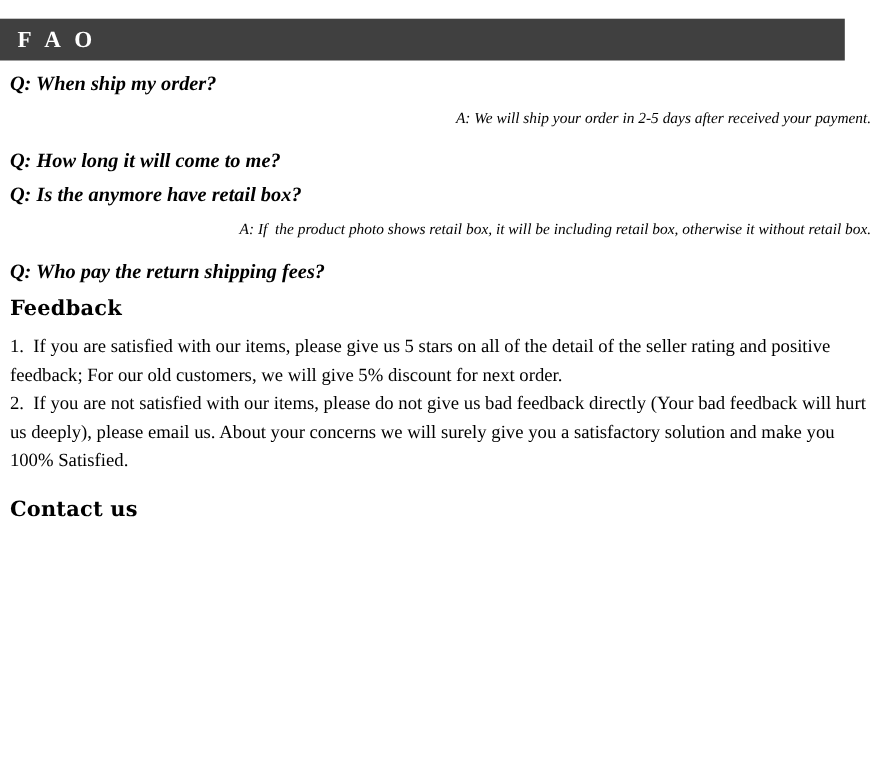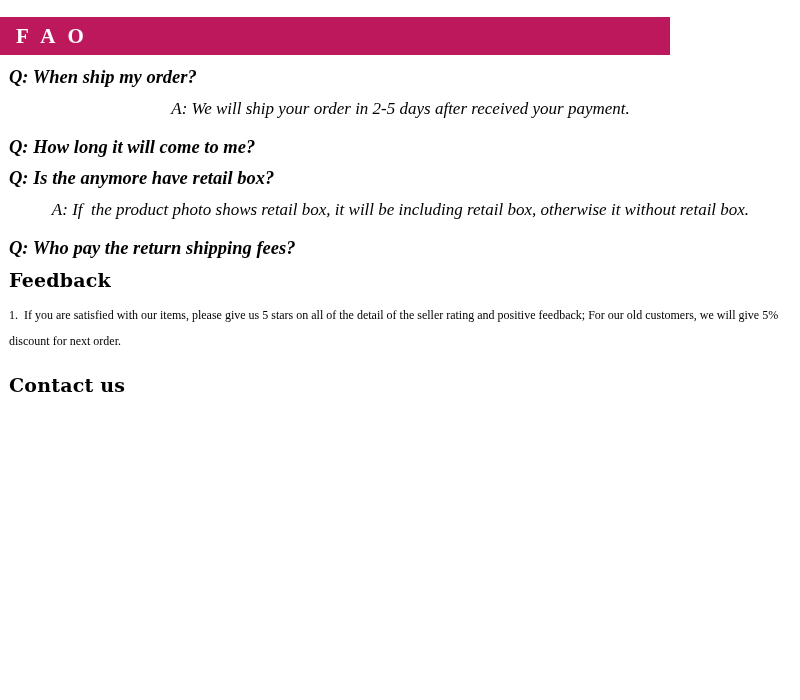--- a/index.html
+++ b/index.html
@@ -21,23 +21,23 @@
     height: 700px;
     position: relative;
     box-sizing: border-box;
   }
 
   
   .banner {
     position: absolute;
     left: 0;
     top: 17px;
-    width: 670px;
+    width: 768px;
     height: 38px;
-    background: #be185d;
+    background: #404040;
     box-sizing: border-box;
   }
   .banner-title {
     position: absolute;
     left: 16px;
     top: 7px;
     color: #ffffff;
     font-family: "Liberation Serif", "DejaVu Serif", serif;
     font-weight: bold;
     font-size: 21px;
@@ -61,42 +61,42 @@
 
   .q-line {
     font-size: 18.5px;
     font-weight: bold;
     line-height: 22px;
     margin: 0 0 8px 0;
     white-space: pre-wrap;
   }
 
   .a-line {
-    font-size: 17px;
+    font-size: 14px;
     font-weight: normal;
     line-height: 26px;
     margin: 0 0 14px 0;
     white-space: pre-wrap;
-    text-align: center;
+    text-align: right;
   }
 
   .section-heading {
     font-family: "DejaVu Serif", "Liberation Serif", serif;
     font-weight: bold;
     font-size: 19px;
     line-height: 24px;
     margin: 0 0 10px 0;
     letter-spacing: 0.2px;
   }
 
   .feedback-section {
   }
 
   .para {
-    font-size: 12px;
+    font-size: 17px;
     line-height: 26px;
     margin: 0;
     white-space: pre-wrap;
   }
 
   .contact-section {
     margin-top: 19px;
   }
 </style>
 </head>
@@ -127,20 +127,21 @@
     <div class="qa-block">
     </div>
 
     <div class="qa-block">
       <p class="q-line">Q: Who pay the return shipping fees?</p>
     </div>
 
     <div class="feedback-section">
       <p class="section-heading">Feedback</p>
       <p class="para">1.  If you are satisfied with our items, please give us 5 stars on all of the detail of the seller rating and positive feedback; For our old customers, we will give 5% discount for next order.</p>
+      <p class="para">2.  If you are not satisfied with our items, please do not give us bad feedback directly (Your bad feedback will hurt us deeply), please email us. About your concerns we will surely give you a satisfactory solution and make you 100% Satisfied.</p>
     </div>
 
     <div class="contact-section">
       <p class="section-heading">Contact us</p>
 
     </div>
 
   </div>
 </div>
 

